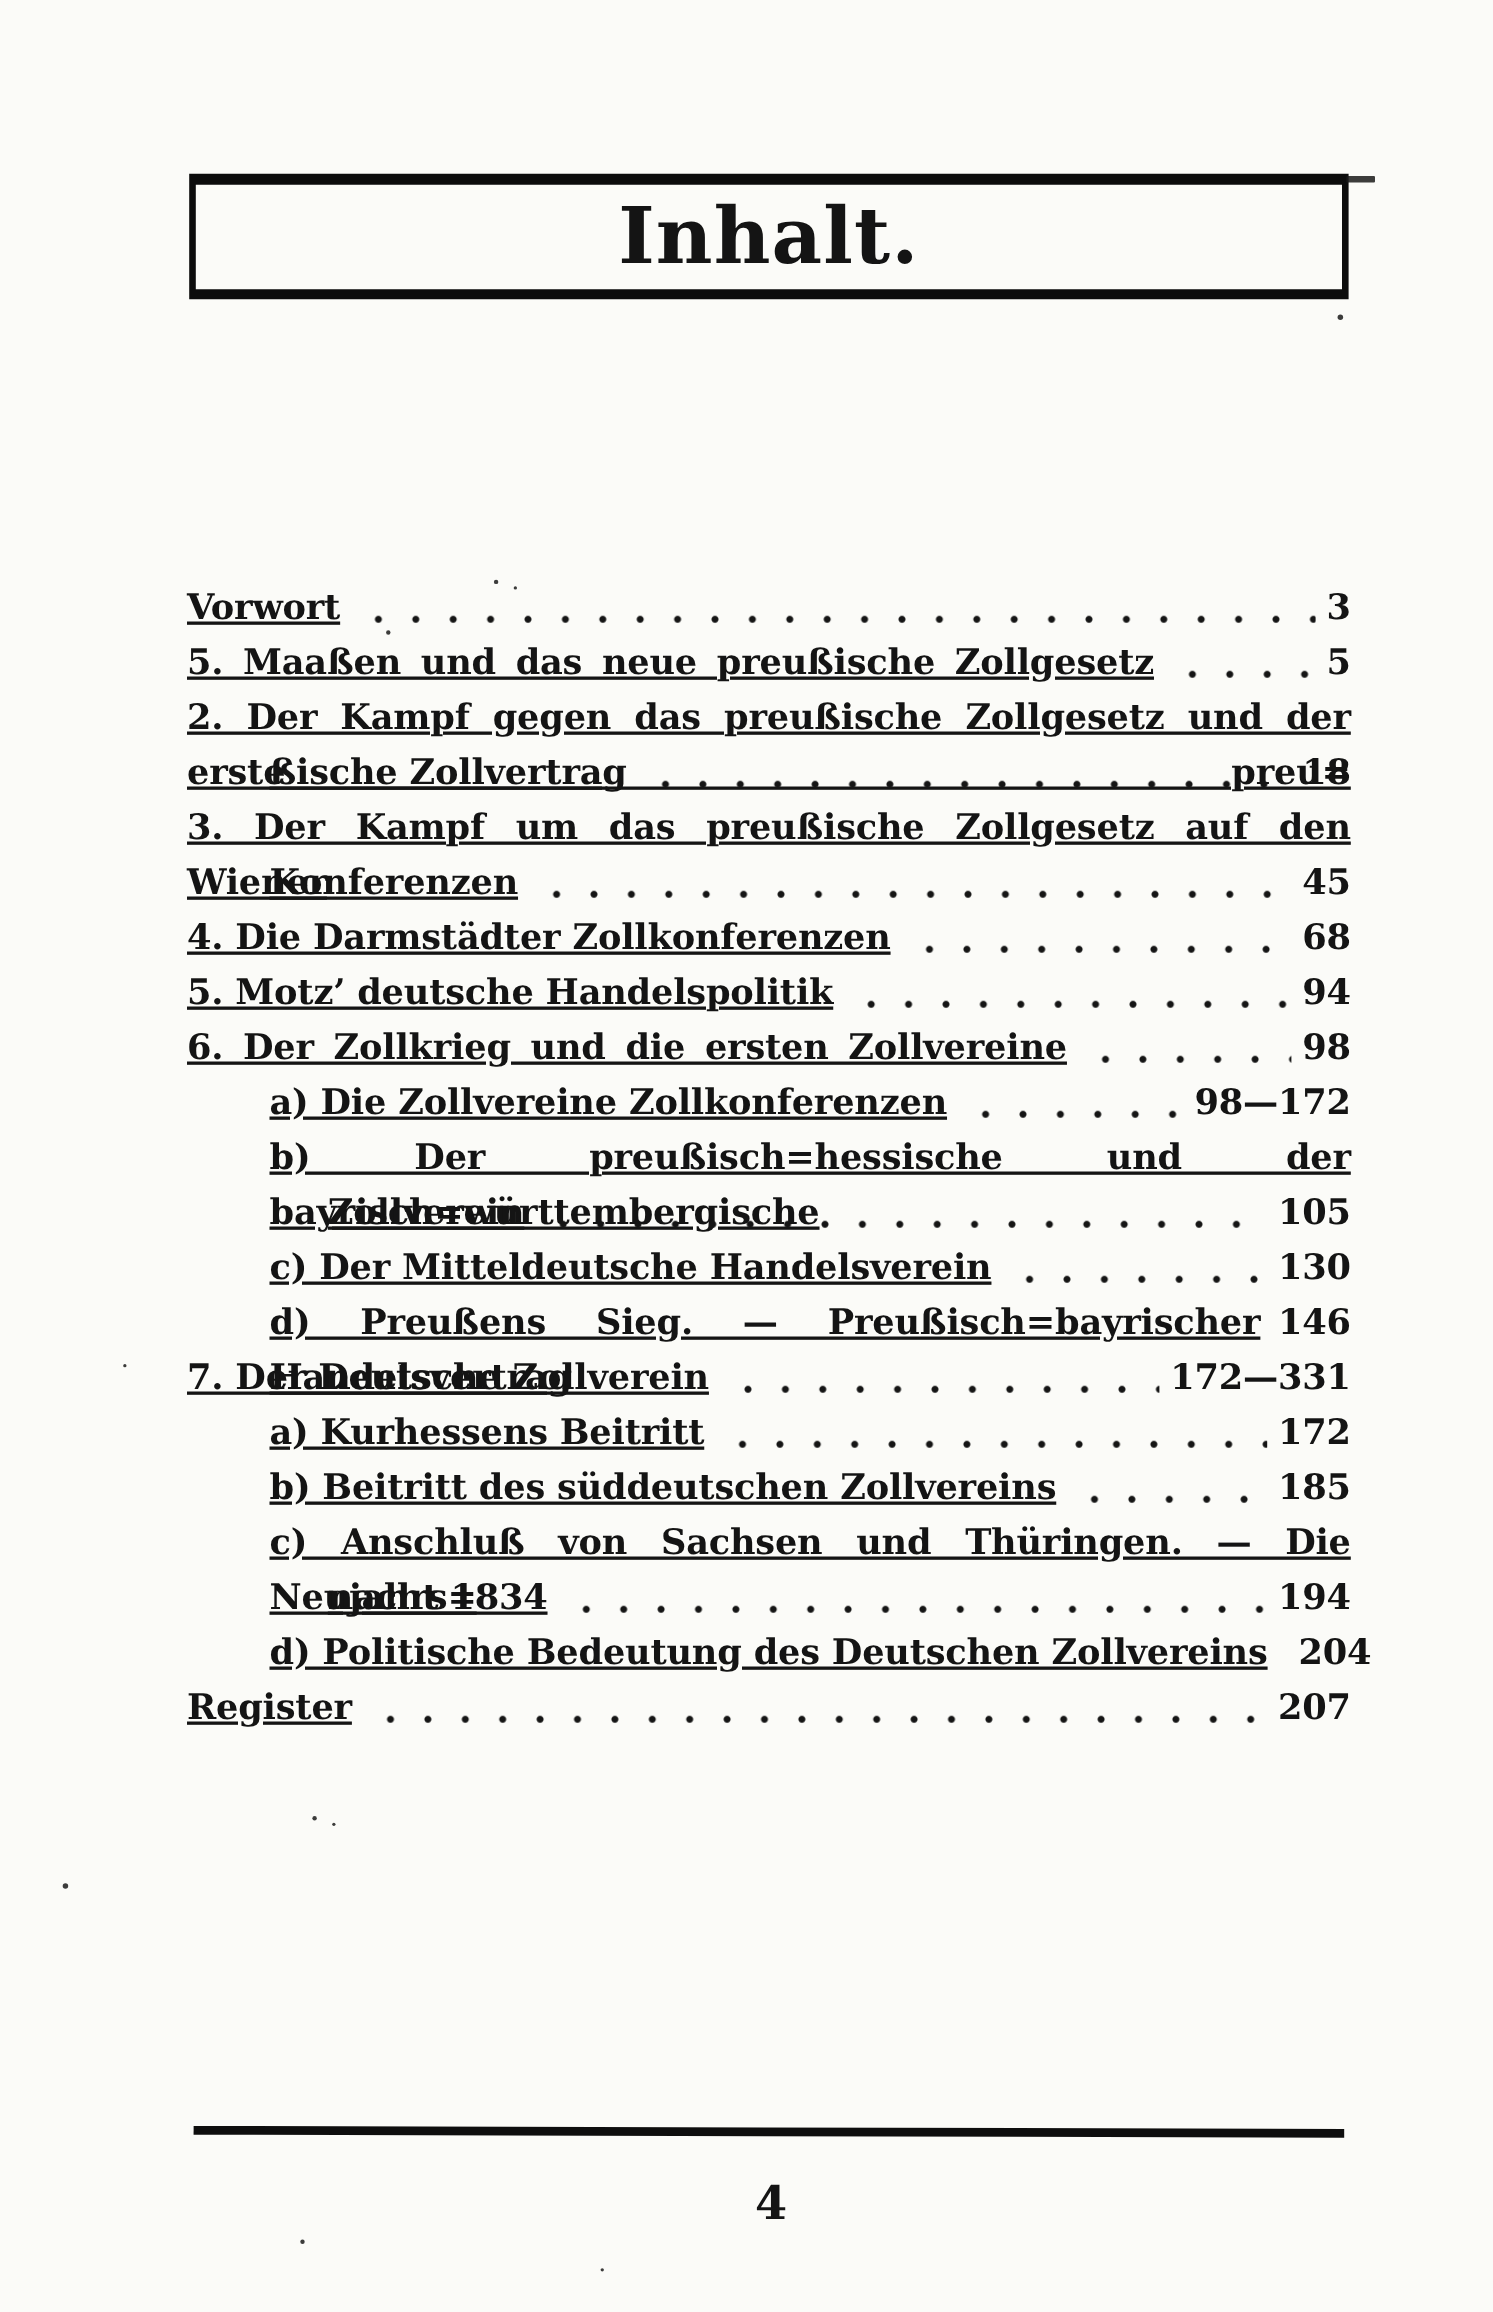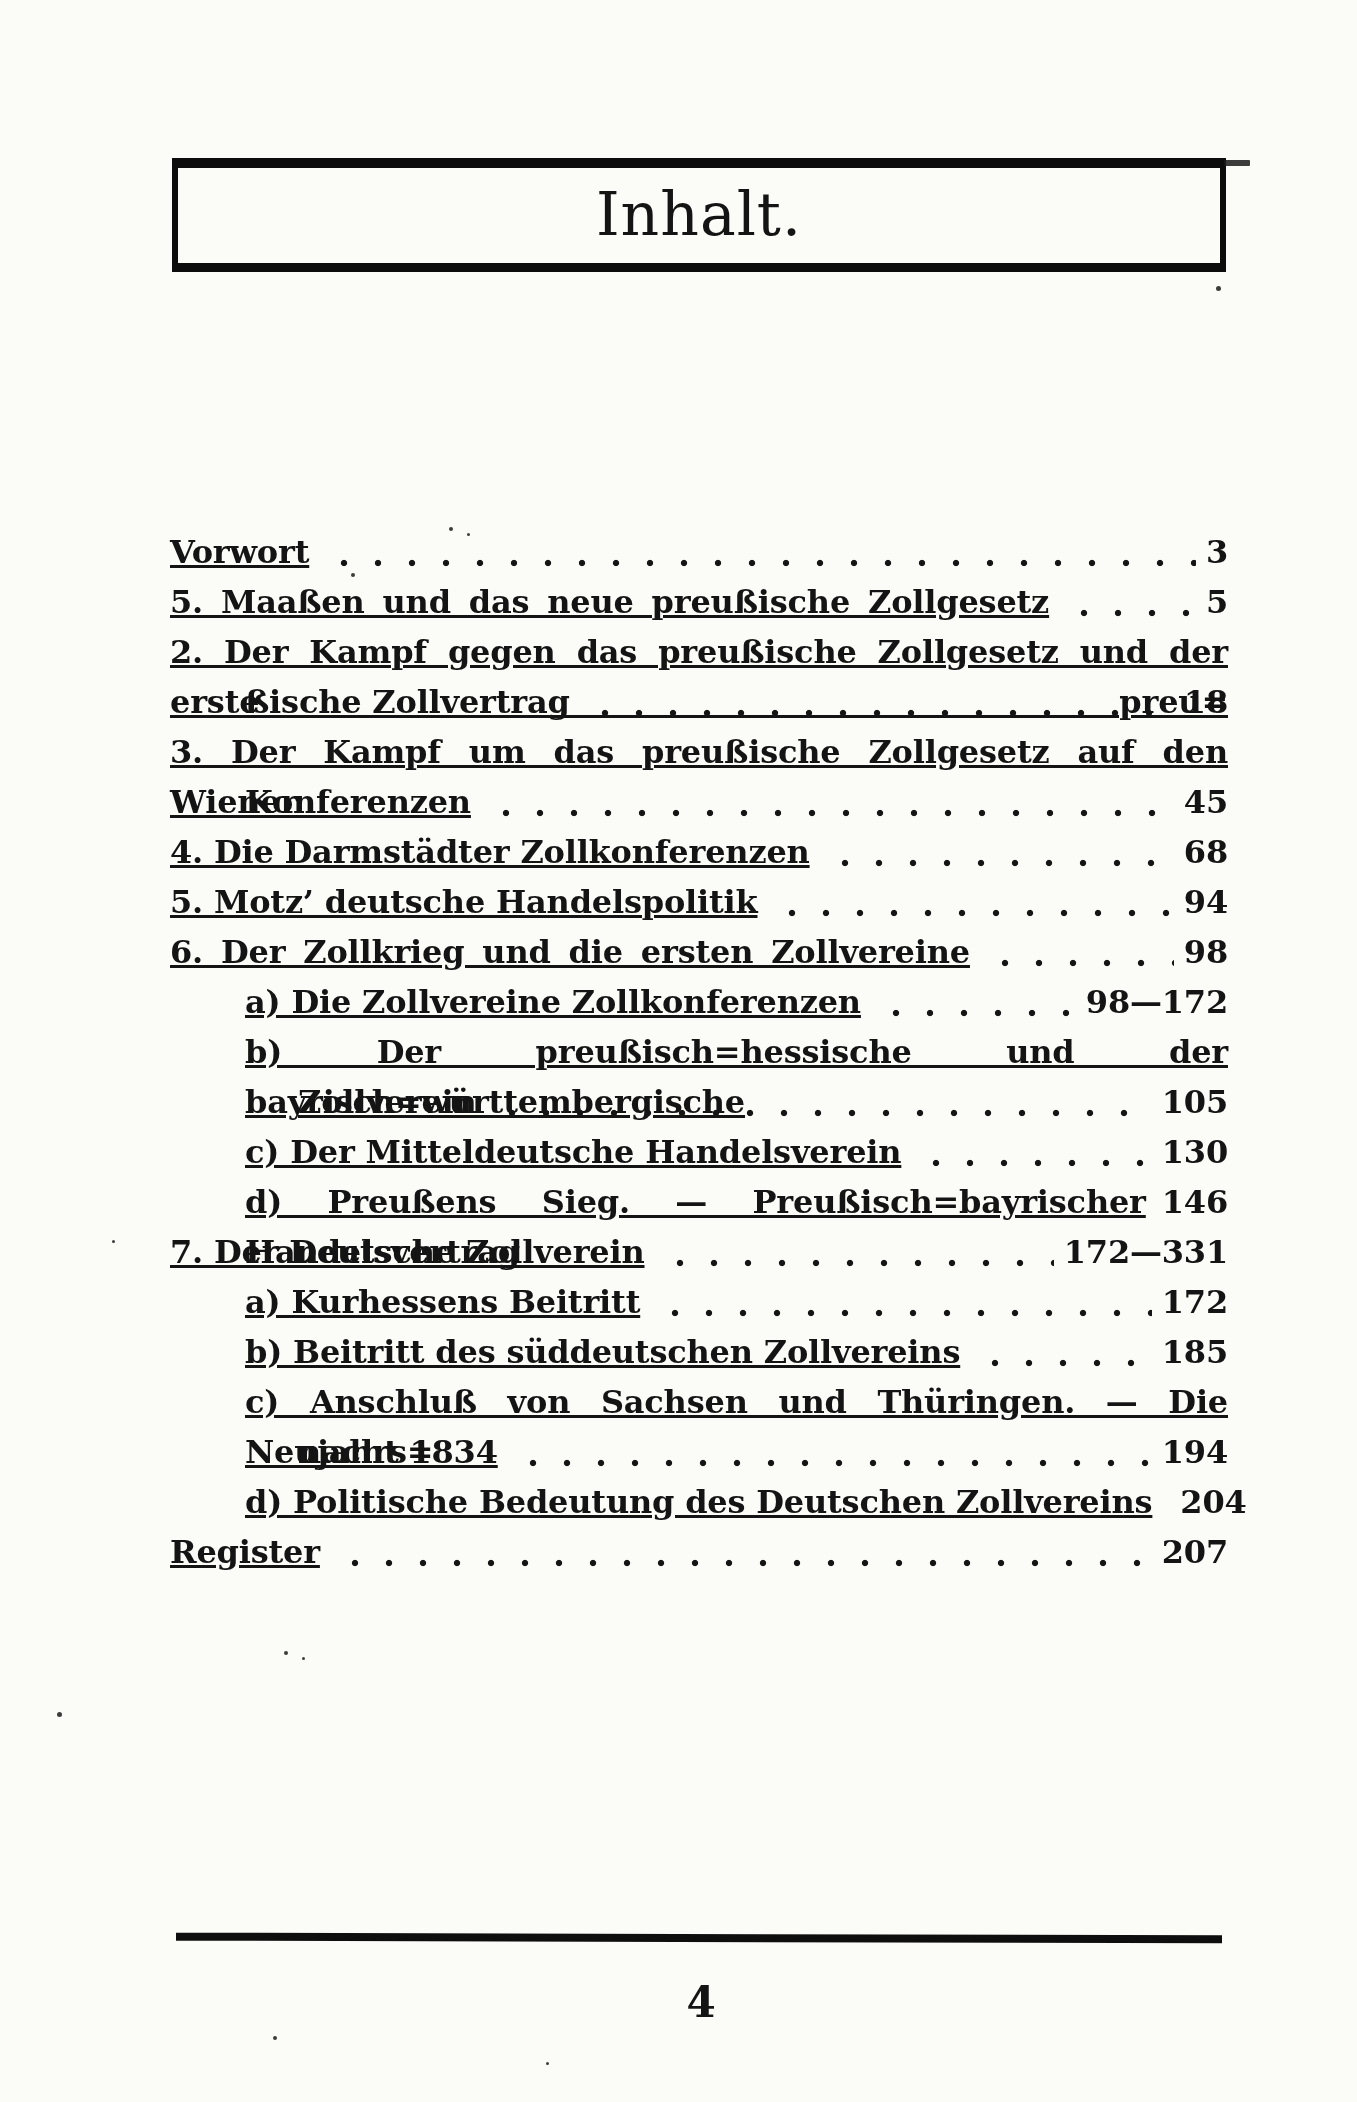--- a/index.html
+++ b/index.html
@@ -16,21 +16,21 @@
   .title-box {
     position:absolute; left:172px; top:158px;
     width:1054px; height:114px;
     box-sizing:border-box;
     border:6px solid #0c0c0c;
     border-top-width:10px;
     border-bottom-width:9px;
     display:flex; align-items:center; justify-content:center;
   }
   .title-text {
-    font-size:60px; font-weight:normal; letter-spacing:1px;
+    font-size:71px; font-weight:bold; letter-spacing:1px;
     transform:translateY(-2px);
   }
 
   
   .toc {
     position:absolute; left:170px; top:527px; width:1058px;
     font-size:32px; font-weight:bold; letter-spacing:-0.2px;
   }
   .toc-row { display:flex; height:50px; line-height:50px; overflow:visible; }
   .toc-row.indent-1 { padding-left:75px; }

